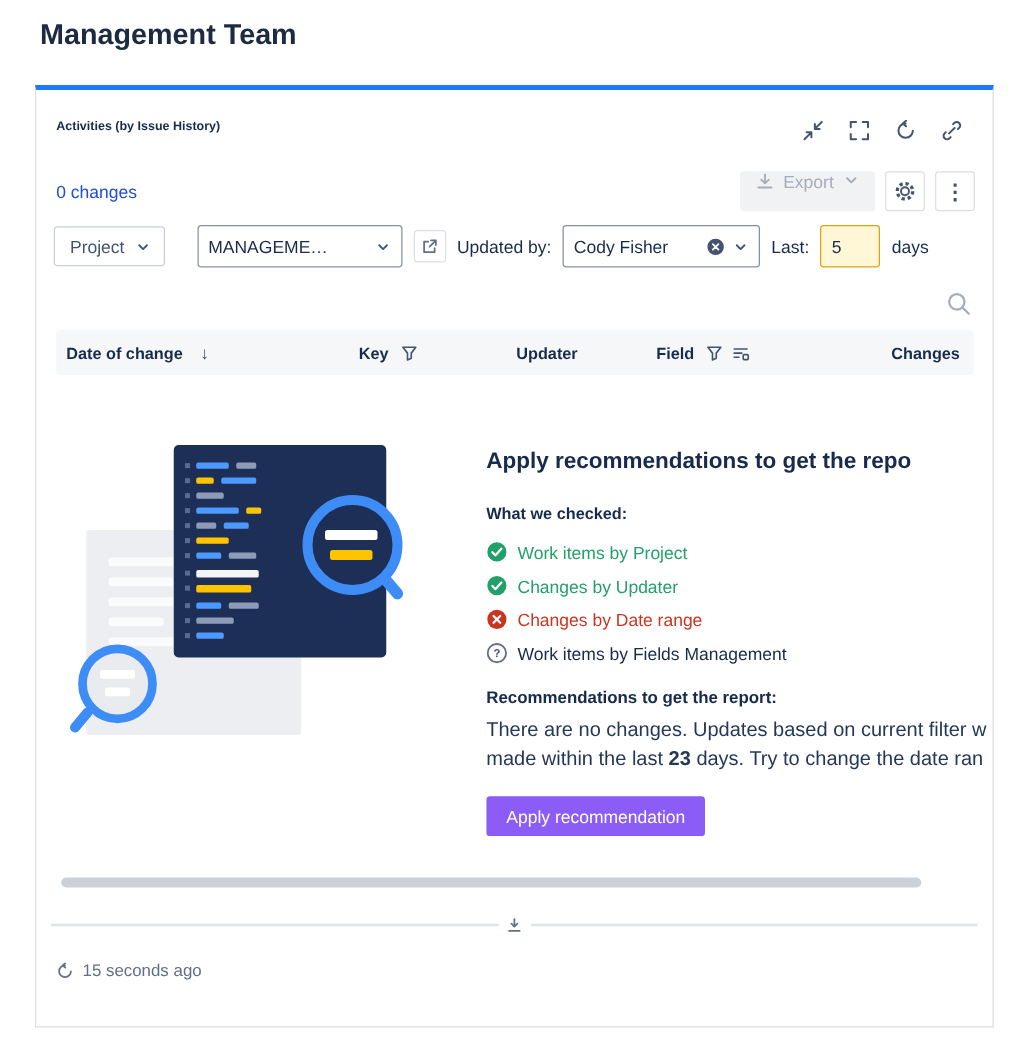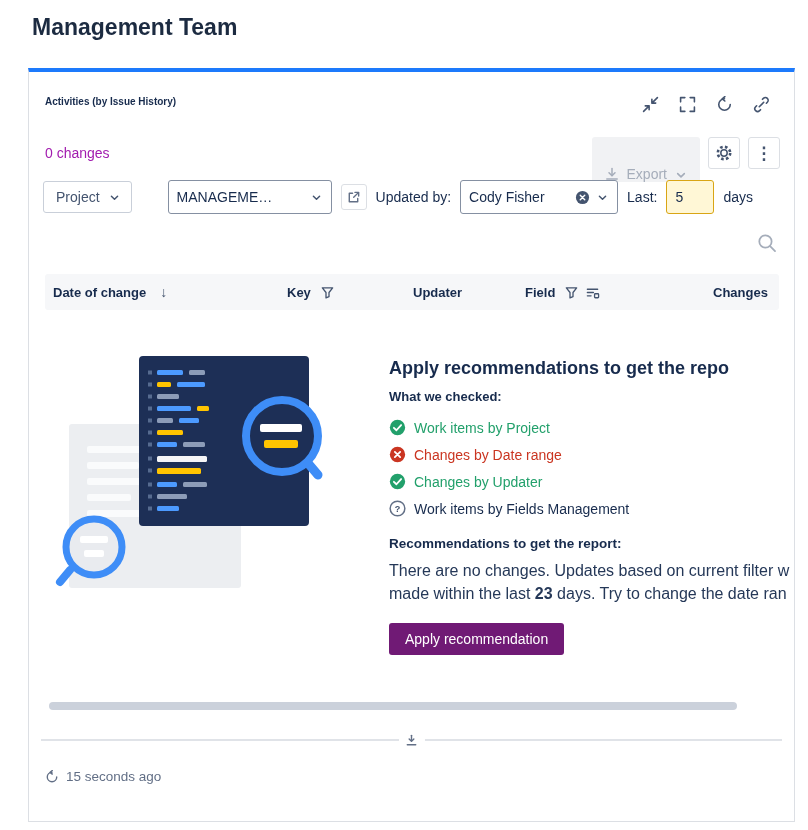--- a/index.html
+++ b/index.html
@@ -10,68 +10,68 @@
 
   .card{position:absolute;left:28px;top:68px;width:767px;height:754px;background:#fff;
     border:1px solid #DCDFE4;border-top:4px solid #1D7AFC;}
 
   .panel-title{position:absolute;left:16px;top:24px;font-size:10px;font-weight:700;color:#172B4D;}
   .head-icons{position:absolute;right:24px;top:24px;display:flex;gap:20px;align-items:center;color:#44546F;}
   .icn{display:inline-flex;align-items:center;justify-content:center;line-height:1;}
   .clickable{cursor:pointer;}
 
   .row2{position:absolute;left:16px;right:14px;top:65px;height:32px;}
-  .changes-count{line-height:32px;font-size:14px;color:#a21caf;margin-top:36px;}
+  .changes-count{line-height:32px;font-size:14px;color:#1d4ed8;margin-top:36px;}
   .row2-right{position:absolute;right:0;top:0;display:flex;gap:8px;}
-  .btn-export{display:flex;align-items:flex-end;gap:7px;height:45px;padding:0 12px;
+  .btn-export{display:flex;align-items:flex-start;gap:7px;height:32px;padding:0 12px;
     background:#F1F2F4;border-radius:3px;color:#A5ADBA;font-size:14px;font-weight:500;border:none;}
   .sq-btn{width:32px;height:32px;border:1px solid #DCDFE4;border-radius:3px;display:flex;
     align-items:center;justify-content:center;color:#44546F;background:#fff;}
   .kebab{font-size:17px;font-weight:700;color:#44546F;}
 
   .filters{position:absolute;left:14px;top:108px;height:34px;display:flex;align-items:center;gap:9px;font-size:14px;}
   .drop-btn{display:flex;align-items:center;gap:8px;height:32px;padding:0 10px 0 12px;
     border:1px solid #C9CFD9;border-radius:3px;color:#44546F;background:#fff;font-size:14px;}
   .select{display:flex;align-items:center;gap:6px;height:34px;border:1px solid #8590A2;
     border-radius:3px;background:#fff;padding:0 8px;color:#172B4D;font-size:14px;}
-  .sel-project{width:164px;margin-left:27px;}
+  .sel-project{width:164px;margin-left:17px;}
   .sel-user{width:158px;}
   .ellip{flex:1;overflow:hidden;text-overflow:ellipsis;white-space:nowrap;}
   .ext-btn{width:26px;height:26px;border:1px solid #DCDFE4;border-radius:3px;display:flex;
     align-items:center;justify-content:center;background:#fff;}
   .flabel{color:#172B4D;}
   .last-input{width:48px;height:34px;border:1px solid #D9A514;background:#FFF7D6;border-radius:3px;
     padding:0 8px;font-size:14px;color:#172B4D;font-family:inherit;outline:none;}
   .chev{color:#44546F;display:inline-flex;}
 
   .search-btn{position:absolute;right:14px;top:158px;width:26px;height:26px;display:flex;
     align-items:center;justify-content:center;}
 
-  .thead{position:absolute;left:16px;right:15px;top:202px;height:36px;background:#F6F7F9;border-radius:3px;
+  .thead{position:absolute;left:16px;right:15px;top:192px;height:36px;background:#F6F7F9;border-radius:3px;
     font-size:13px;font-weight:700;color:#172B4D;overflow:hidden;}
   .th{position:absolute;top:0;height:36px;display:flex;align-items:center;}
   .th .gap-ic{margin-left:14px;display:inline-flex;}
   .th .gap-ic2{margin-left:9px;display:inline-flex;}
   .th .gap-ic3{margin-left:6px;display:inline-flex;}
   .sort-arrow{font-size:14px;color:#44546F;}
 
   .illu{position:absolute;left:24px;top:282px;width:270px;height:245px;}
 
   .empty-text{position:absolute;left:360px;top:286px;right:0;overflow:hidden;}
-  .empty-heading{font-size:18px;font-weight:700;color:#172B4D;white-space:nowrap;margin:0 0 10px 0;}
+  .empty-heading{font-size:18px;font-weight:700;color:#172B4D;white-space:nowrap;margin:0 0 24px 0;}
   .sub-head{font-size:13px;font-weight:700;color:#172B4D;margin:0 0 10px 0;}
   .checks{list-style:none;margin:0 0 14px 0;}
   .checks li{display:flex;align-items:center;gap:8px;height:27px;font-size:14px;white-space:nowrap;}
   .c-green{color:#22A06B;}
   .c-red{color:#CA3521;}
   .c-default{color:#172B4D;}
   .sub-head2{font-size:13.5px;font-weight:700;color:#172B4D;margin:0 0 8px 0;}
   .msg{font-size:16px;line-height:23px;color:#253858;}
   .msg div{white-space:nowrap;}
-  .apply-btn{margin-top:18px;height:32px;padding:0 16px;background:#701a75;color:#fff;border:none;
+  .apply-btn{margin-top:18px;height:32px;padding:0 16px;background:#8b5cf6;color:#fff;border:none;
     border-radius:3px;font-size:14px;font-weight:500;font-family:inherit;display:inline-flex;align-items:center;}
 
   .hscroll{position:absolute;left:20px;top:630px;width:688px;height:8px;border-radius:4px;background:#CBD1DB;}
   .divider{position:absolute;left:12px;right:12px;top:667px;border-top:2px solid #E0E3E8;}
   .fit-badge{position:absolute;left:50%;top:655px;transform:translateX(-50%);width:26px;height:26px;
     border-radius:50%;background:#fff;display:flex;align-items:center;justify-content:center;}
   .footer{position:absolute;left:16px;top:697px;display:flex;align-items:center;gap:7px;
     color:#626F86;font-size:13.5px;}
 </style>
 </head>
@@ -296,34 +296,34 @@
             <svg width="17" height="17" viewBox="0 0 16 16">
                 <circle cx="8" cy="8" r="7.2" fill="#22A06B"></circle>
                 <path d="M4.6 8.3 L7 10.6 L11.4 5.7" stroke="#fff" stroke-width="1.7" fill="none" stroke-linecap="round" stroke-linejoin="round"></path>
               </svg>
           </span>
           <span class="c-green">Work items by Project</span>
         </li>
         <li>
           <span class="icn">
             <svg width="17" height="17" viewBox="0 0 16 16">
+                <circle cx="8" cy="8" r="7.2" fill="#22A06B"></circle>
+                <path d="M4.6 8.3 L7 10.6 L11.4 5.7" stroke="#fff" stroke-width="1.7" fill="none" stroke-linecap="round" stroke-linejoin="round"></path>
+              </svg>
+          </span>
+          <span class="c-green">Changes by Updater</span>
+        </li>
+        <li>
+          <span class="icn">
+            <svg width="17" height="17" viewBox="0 0 16 16">
                 <circle cx="8" cy="8" r="7.2" fill="#CA3521"></circle>
                 <path d="M5.5 5.5 L10.5 10.5 M10.5 5.5 L5.5 10.5" stroke="#fff" stroke-width="1.7" stroke-linecap="round"></path>
               </svg>
           </span>
           <span class="c-red">Changes by Date range</span>
-        </li>
-        <li>
-          <span class="icn">
-            <svg width="17" height="17" viewBox="0 0 16 16">
-                <circle cx="8" cy="8" r="7.2" fill="#22A06B"></circle>
-                <path d="M4.6 8.3 L7 10.6 L11.4 5.7" stroke="#fff" stroke-width="1.7" fill="none" stroke-linecap="round" stroke-linejoin="round"></path>
-              </svg>
-          </span>
-          <span class="c-green">Changes by Updater</span>
         </li>
         <li>
           <span class="icn">
             <svg width="17" height="17" viewBox="0 0 16 16" fill="none">
                 <circle cx="8" cy="8" r="6.9" stroke="#626F86" stroke-width="1.4"></circle>
                 <text x="8" y="11.2" text-anchor="middle" font-size="8.6" font-weight="bold" fill="#44546F" font-family="Liberation Sans, sans-serif">?</text>
               </svg>
           </span>
           <span class="c-default">Work items by Fields Management</span>
         </li>

